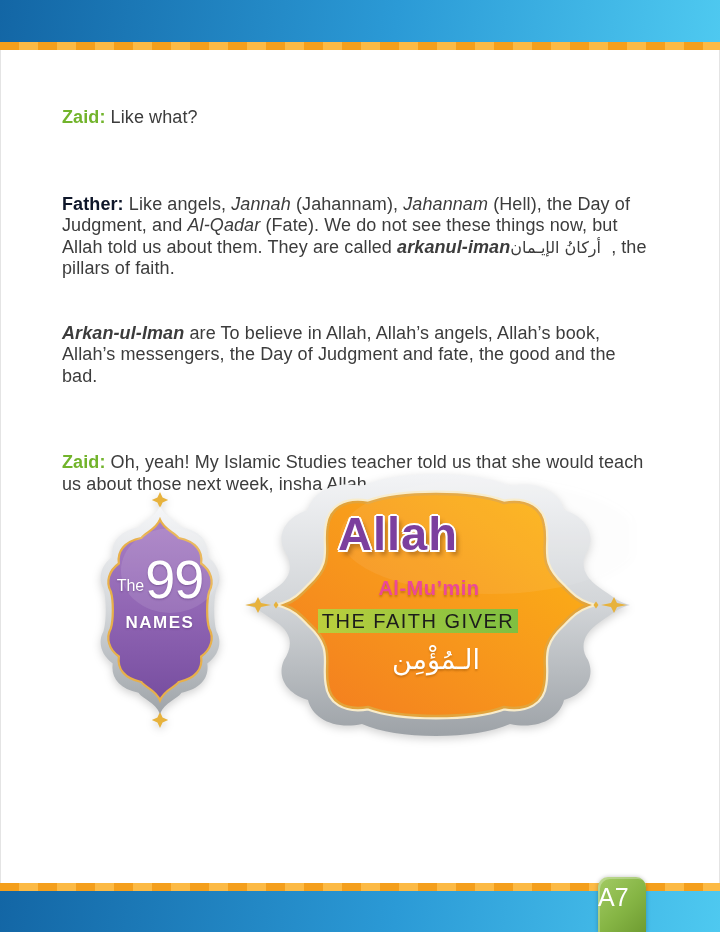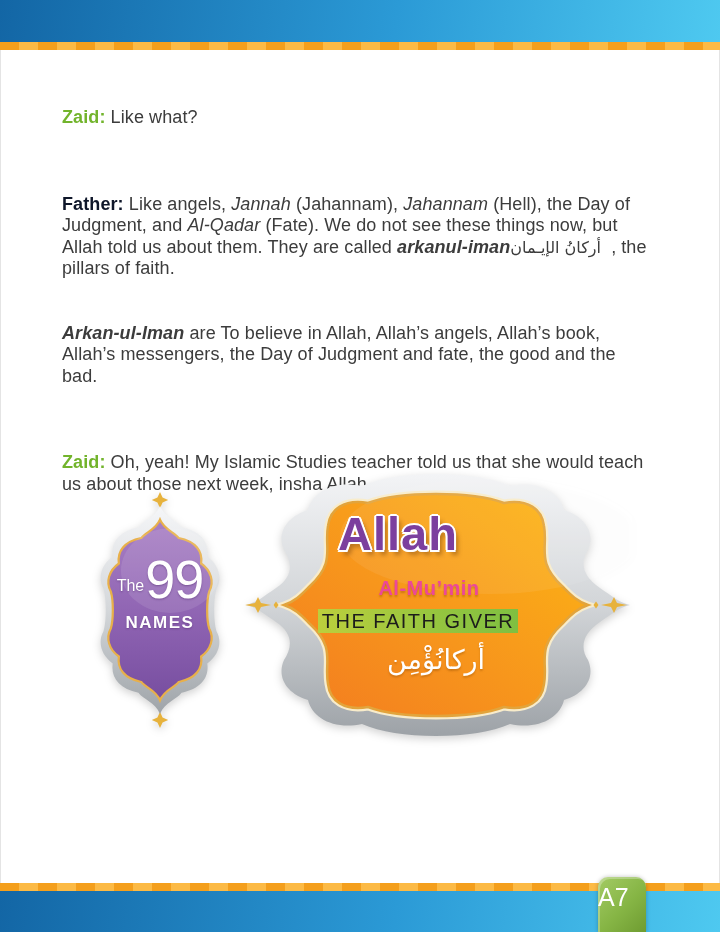--- a/index.html
+++ b/index.html
@@ -174,21 +174,21 @@
       <path d="M356,137.5 L358.5,141 L356,144.5 L353.5,141 Z" fill="#e7b23c"></path>
       <path d="M18,133 L21,139 L31,141 L21,143 L18,149 L15,143 L5,141 L15,139 Z" fill="#e7b23c"></path>
       <path d="M36,137.5 L38.5,141 L36,144.5 L33.5,141 Z" fill="#e7b23c"></path>
     </svg>
     <div class="overlay">
       <div class="allah-line">Allah</div>
       <div class="al-mumin">Al-Mu’min</div>
       <div class="meaning-strip">
         <span>THE FAITH GIVER</span>
       </div>
-      <div class="arabic-big">أركانُؤْمِن</div>
+      <div class="arabic-big">الـمُؤْمِن</div>
     </div>
   </div>
 
   <div class="page-tab">
     <span>A7</span>
   </div>
 
 </div>
 
 </body></html>

